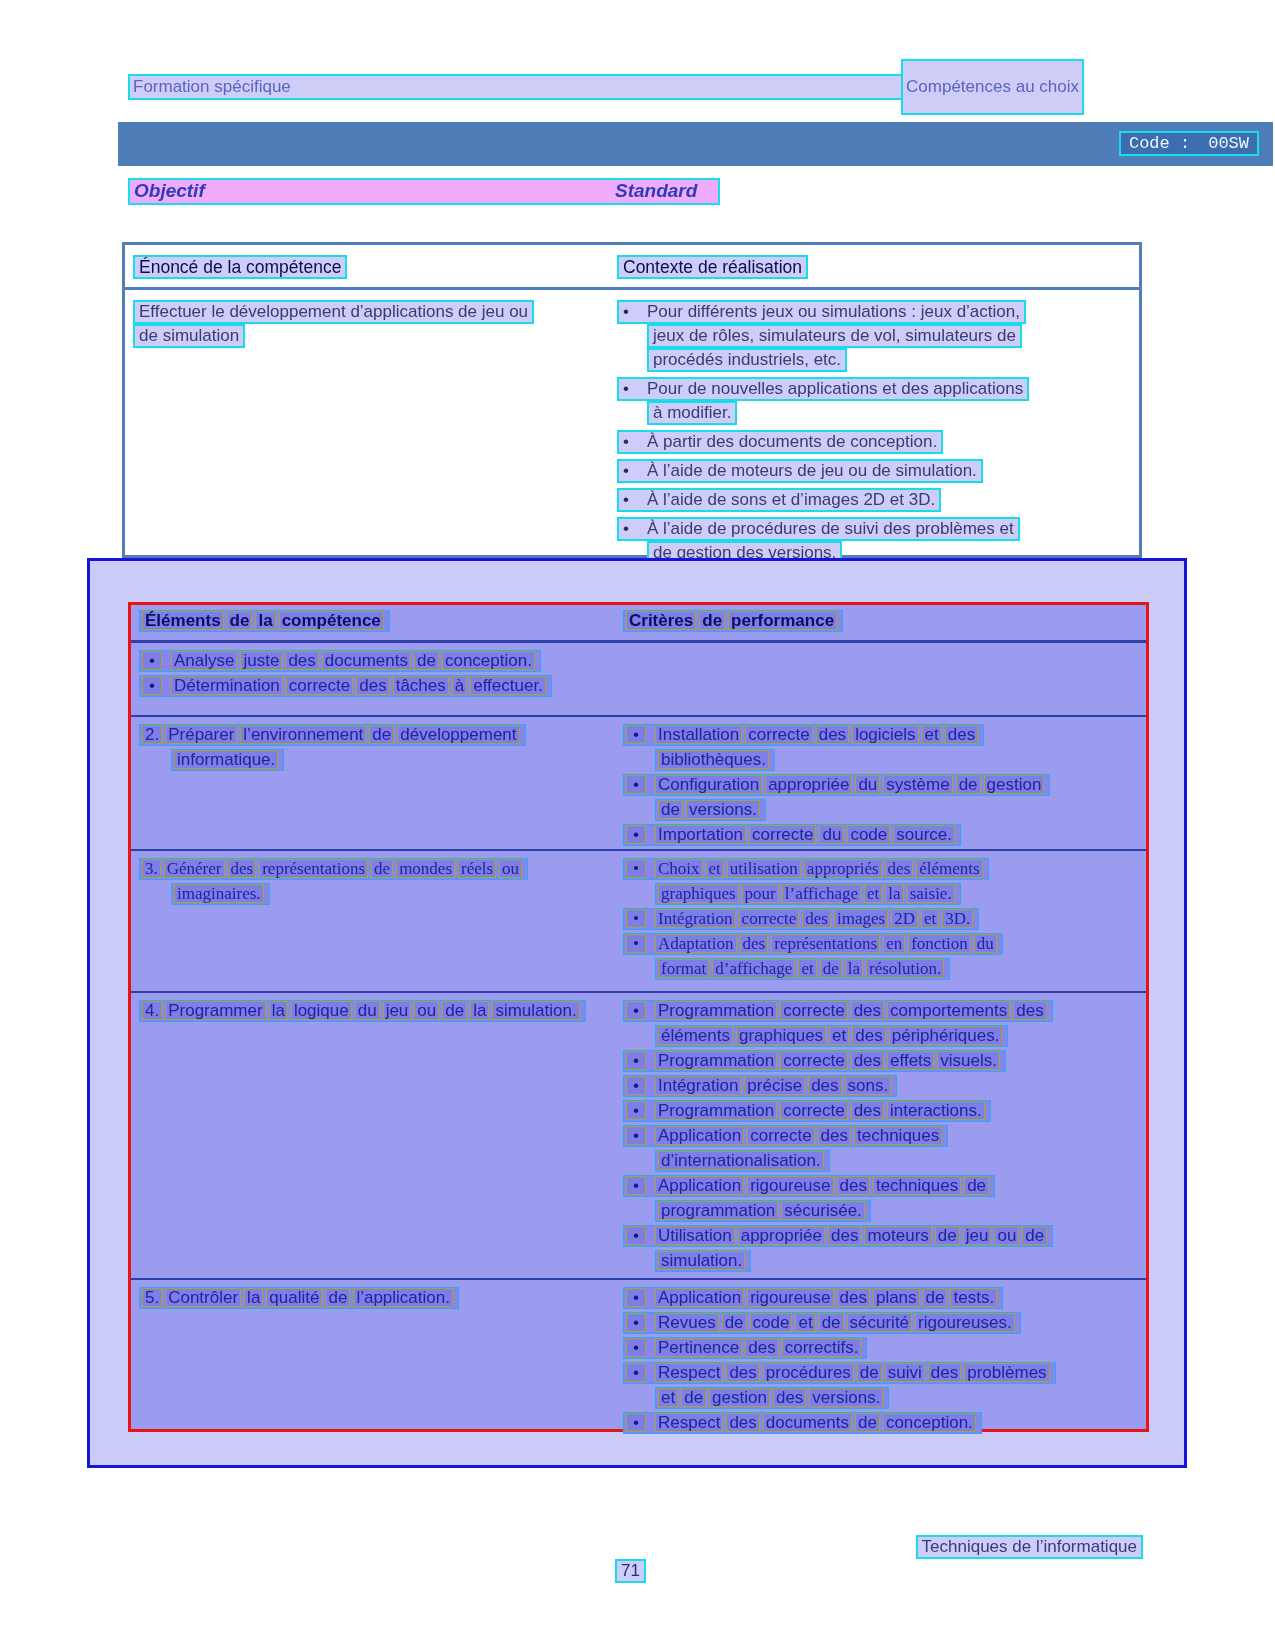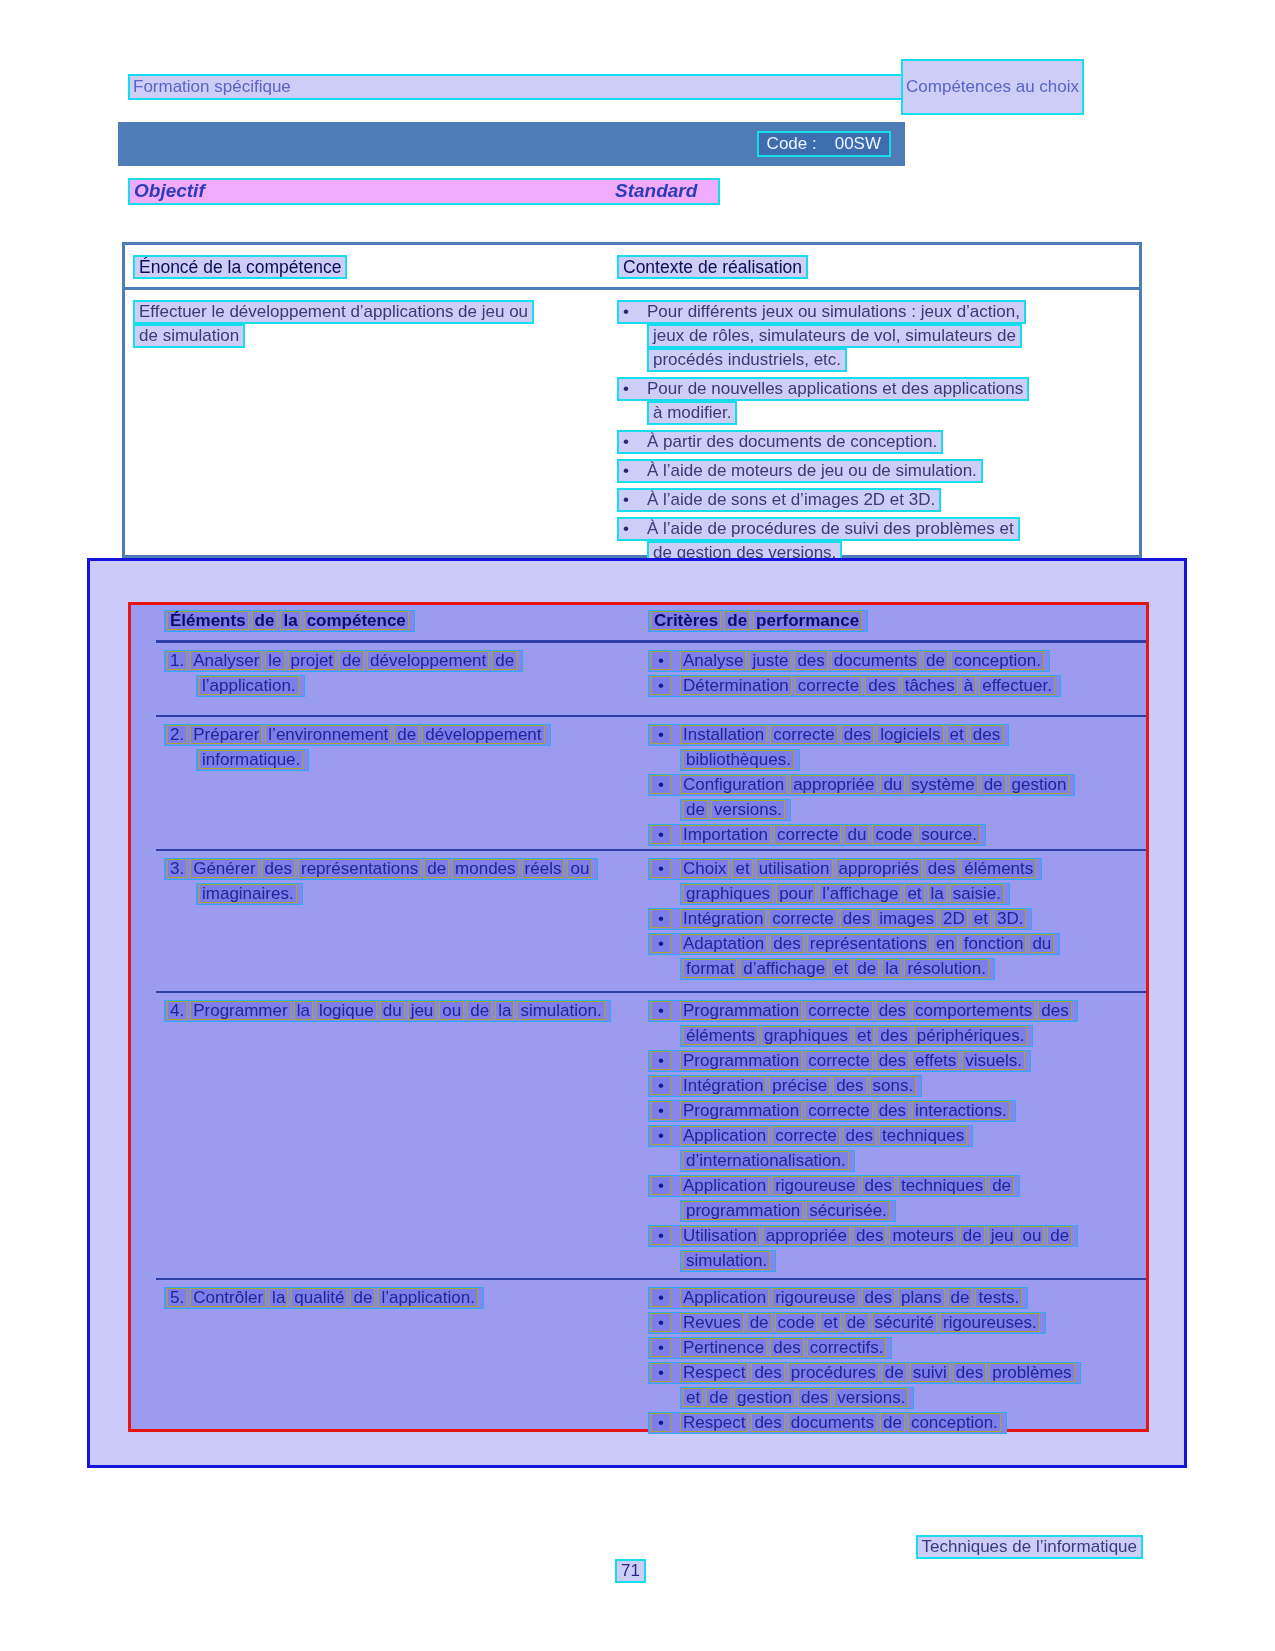--- a/index.html
+++ b/index.html
@@ -11,21 +11,21 @@
       line-height:20px;font-size:17px;color:#3A3A74;white-space:nowrap;}
 
   
   .band{position:absolute;left:128px;top:74px;width:952px;height:22px;background:#CDCDF8;
         border:2px solid #16DCEC;display:flex;justify-content:space-between;align-items:center;
         color:#5964C4;font-size:17px;line-height:20px;}
   .band .lft{padding-left:3px;}
   .band .rgt{border:2px solid #16DCEC;margin-right:-2px;padding:16px 3px;background:#CDCDF8;}
 
   
-  .banner{position:absolute;left:118px;top:122px;width:787px;height:44px;background:#4E7DB7;}
+  .banner{position:absolute;left:118px;top:122px;width:1155px;height:44px;background:#4E7DB7;font-family:Liberation Mono, monospace;}
   .codebox{position:absolute;right:14px;top:9px;background:#3D6DAF;border:2px solid #16DCEC;
            color:#EFF3FF;font-size:17px;padding:1px 8px;white-space:nowrap;}
   .codebox .cv{margin-left:18px;}
 
   
   .objband{position:absolute;left:128px;top:178px;width:588px;height:23px;background:#f0abfc;
            border:2px solid #16DCEC;font-style:italic;font-weight:bold;font-size:19px;color:#2F3CB8;}
   .objband .obj{position:absolute;left:4px;top:0;}
   .objband .std{position:absolute;left:485px;top:0;}
 
@@ -124,54 +124,40 @@
           <div class="t1bullet">
             <div class="t1line"><span class="hl"><span class="dot">•</span>À l’aide de procédures de suivi des problèmes et</span></div>
             <div class="t1line cont"><span class="hl">de gestion des versions.</span></div>
           </div>
         </div>
     </div>
   </div>
 
   <div class="overlay">
 
-    <div class="table2" style="left:38px;top:41px;padding-left:25px;">
+    <div class="table2" style="left:38px;top:41px;">
       <div class="t2head">
         <div class="c1" id="t2h1">
             <div class="lineband">
               <span class="w hd">Éléments</span>
               <span class="w hd">de</span>
               <span class="w hd">la</span>
               <span class="w hd">compétence</span>
             </div>
           </div>
         <div class="c2" id="t2h2">
             <div class="lineband">
               <span class="w hd">Critères</span>
               <span class="w hd">de</span>
               <span class="w hd">performance</span>
             </div>
           </div>
       </div>
       <div id="t2rows">
           <div class="t2row first" style="min-height: 72px;">
-            <div class="t2left">
-              <div class="lineband">
-                <span class="w">1.</span>
-                <span class="w">Analyser</span>
-                <span class="w">le</span>
-                <span class="w">projet</span>
-                <span class="w">de</span>
-                <span class="w">développement</span>
-                <span class="w">de</span>
-              </div>
-              <div class="lineband ind">
-                <span class="w">l’application.</span>
-              </div>
-            </div>
             <div class="t2right">
               <div class="lineband">
                 <span class="w blt">•</span>
                 <span class="w">Analyse</span>
                 <span class="w">juste</span>
                 <span class="w">des</span>
                 <span class="w">documents</span>
                 <span class="w">de</span>
                 <span class="w">conception.</span>
               </div>
@@ -228,21 +214,21 @@
               <div class="lineband">
                 <span class="w blt">•</span>
                 <span class="w">Importation</span>
                 <span class="w">correcte</span>
                 <span class="w">du</span>
                 <span class="w">code</span>
                 <span class="w">source.</span>
               </div>
             </div>
           </div>
-          <div class="t2row" style="min-height: 142px;">
+          <div class="t2row" style="min-height: 142px; font-family: Liberation Serif, serif;">
             <div class="t2left">
               <div class="lineband">
                 <span class="w">3.</span>
                 <span class="w">Générer</span>
                 <span class="w">des</span>
                 <span class="w">représentations</span>
                 <span class="w">de</span>
                 <span class="w">mondes</span>
                 <span class="w">réels</span>
                 <span class="w">ou</span>

